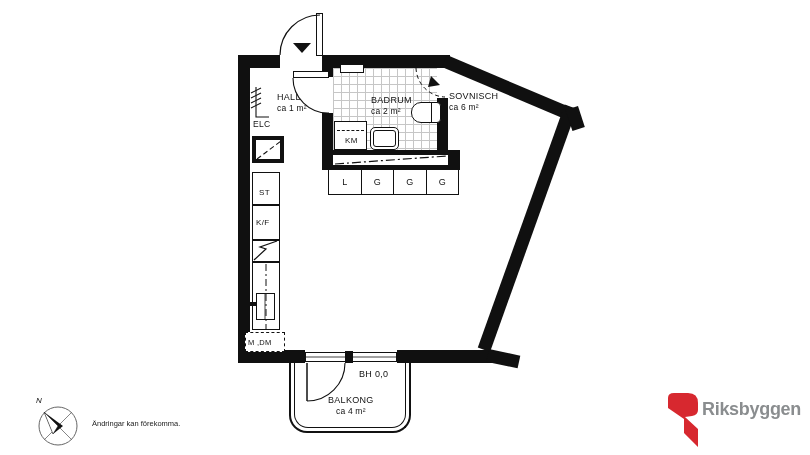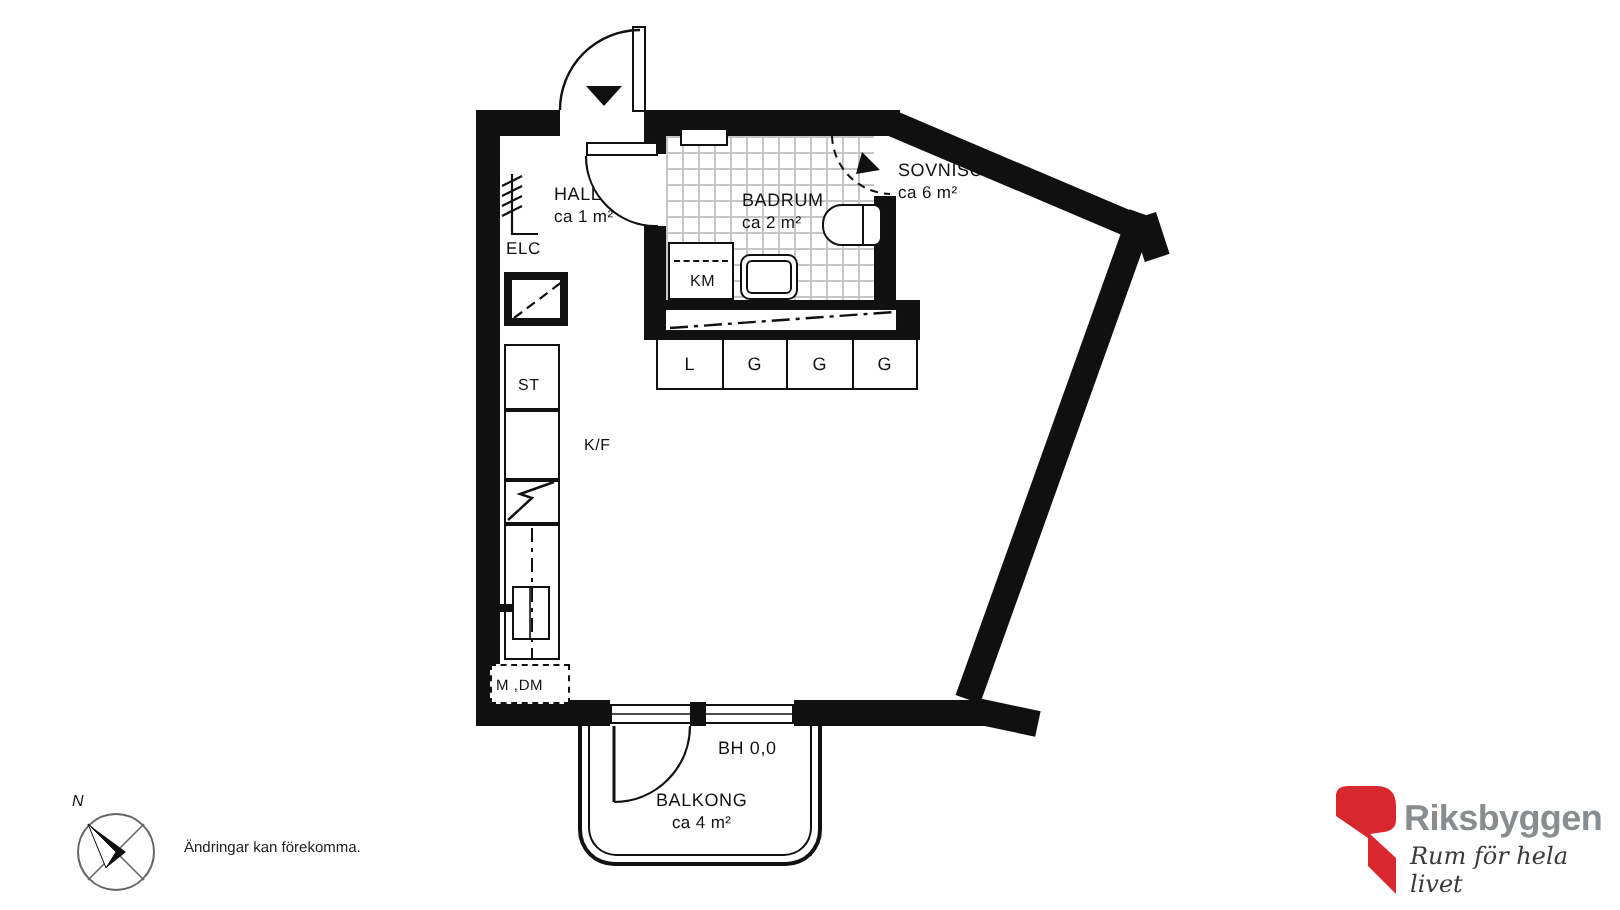--- a/index.html
+++ b/index.html
@@ -139,28 +139,27 @@
       <line x1="44" y1="440" x2="72" y2="412" stroke="#666" stroke-width="0.8"></line>
       <polygon points="44,412 63,426 53,434" fill="#111"></polygon>
       <polygon points="44,412 58,426 53,434" fill="#fff" stroke="#111" stroke-width="0.5"></polygon>
     </g>
 
     <path d="M668,398 Q668,393 674,393 L688,393 Q698,393 698,403 L698,410 Q698,415 692,416 L685,417 L698,429 L698,447 L684,433 L684,419 L668,408 Z" fill="#d7282f"></path>
   </svg>
 
   <div class="lbl" style="left:277px;top:92px;"><span>HALL</span><br><span class="area">ca 1 m²</span></div>
   <div class="lbl" style="left:371px;top:95px;"><span>BADRUM</span><br><span class="area">ca 2 m²</span></div>
-  <div class="lbl" style="left:449px;top:80px;"><span>SOVNISCH</span><br><span class="area">ca 6 m²</span></div>
+  <div class="lbl" style="left:449px;top:91px;"><span>SOVNISCH</span><br><span class="area">ca 6 m²</span></div>
   <div class="lbl" style="left:328px;top:395px;text-align:center;"><span>BALKONG</span><br><span class="area">ca 4 m²</span></div>
 
   <div class="lbl small" style="left:253px;top:119px;font-size:8.5px;">ELC</div>
   <div class="lbl small" style="left:259px;top:187px;">ST</div>
-  <div class="lbl small" style="left:256px;top:217px;margin-left:36px;">K/F</div>
+  <div class="lbl small" style="left:256px;top:217px;">K/F</div>
   <div class="lbl small" style="left:345px;top:135px;">KM</div>
   <div class="lbl tiny" style="left:248px;top:337px;text-align:right;">M ,DM</div>
   <div class="lbl" style="left:359px;top:369px;">BH 0,0</div>
 
   <div id="north-label">N</div>
   <div id="disclaimer">Ändringar kan förekomma.</div>
   <div id="brand-name">Riksbyggen</div>
-  <div id="brand-tagline">Rum för hela livet</div>
 
 </div>
 
 </body></html>

